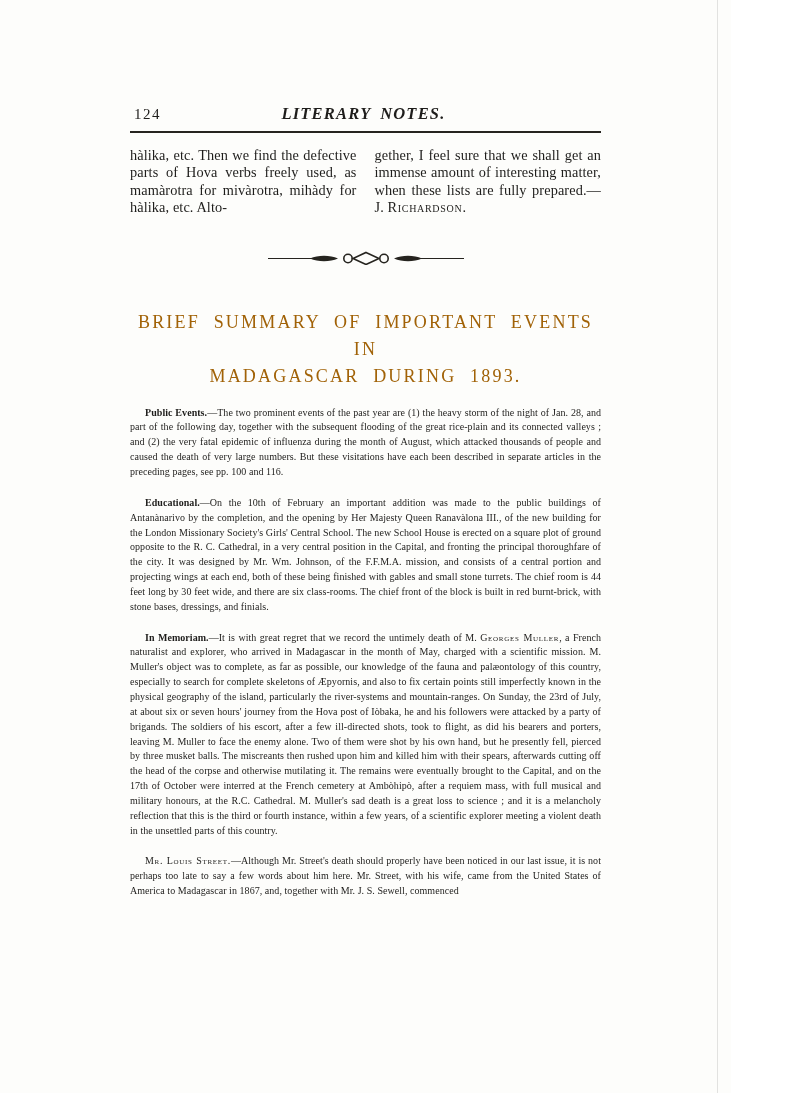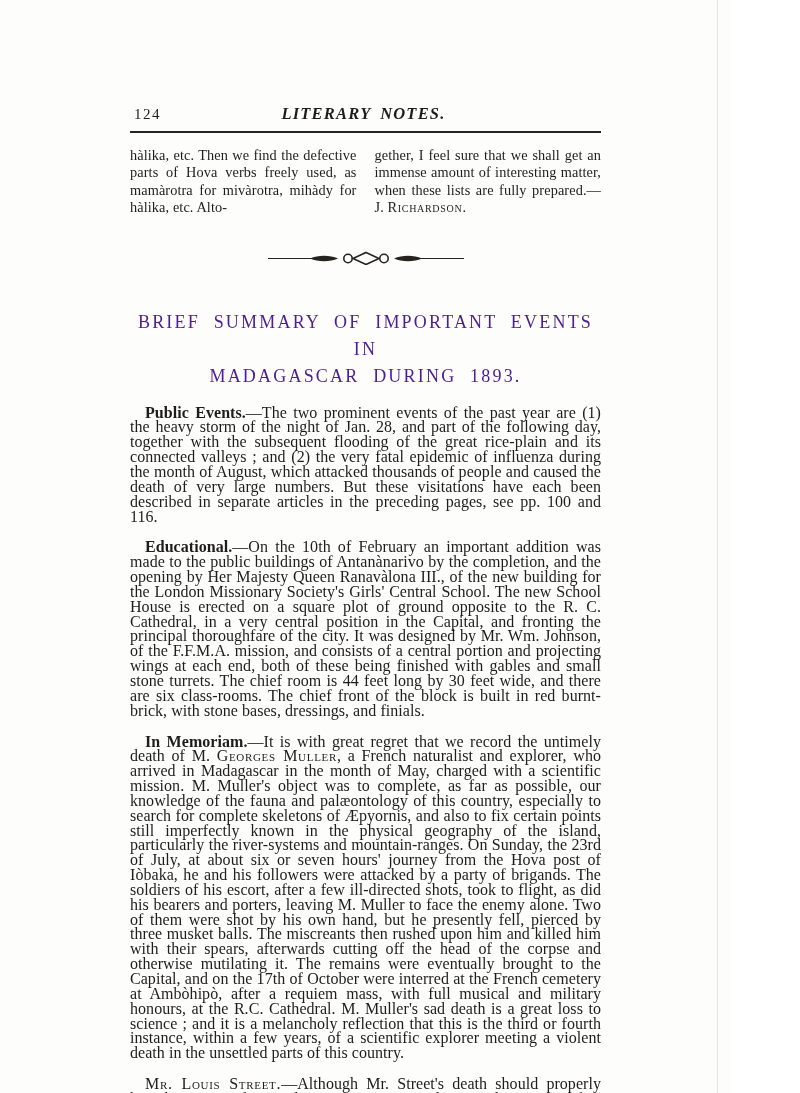--- a/index.html
+++ b/index.html
@@ -32,27 +32,27 @@
   .col {
     flex:1; font-size:14.3px; line-height:17.4px;
     text-align:justify; letter-spacing:0.1px;
   }
   
   .ornament { text-align:center; margin-top:34px; height:14px; }
   
   .title {
     margin-top:44px; text-align:center;
     font-size:18px; line-height:27px; letter-spacing:2.2px; word-spacing:7px;
-    color:#4c1d95;
+    color:#a16207;
   }
   
   .body-text { margin-top:11px; }
   .body-text p {
     margin:16px 0 0 0;
-    font-size:16px; line-height:14.85px;
+    font-size:10px; line-height:14.85px;
     text-align:justify; text-indent:15px;
     letter-spacing:0.05px;
   }
   .seg-b  { font-weight:700; }
   .seg-i  { }
   .seg-sc { font-variant:small-caps; letter-spacing:0.7px; }
   svg .ink { stroke:#26241f; }
 </style>
 </head>
 <body>

